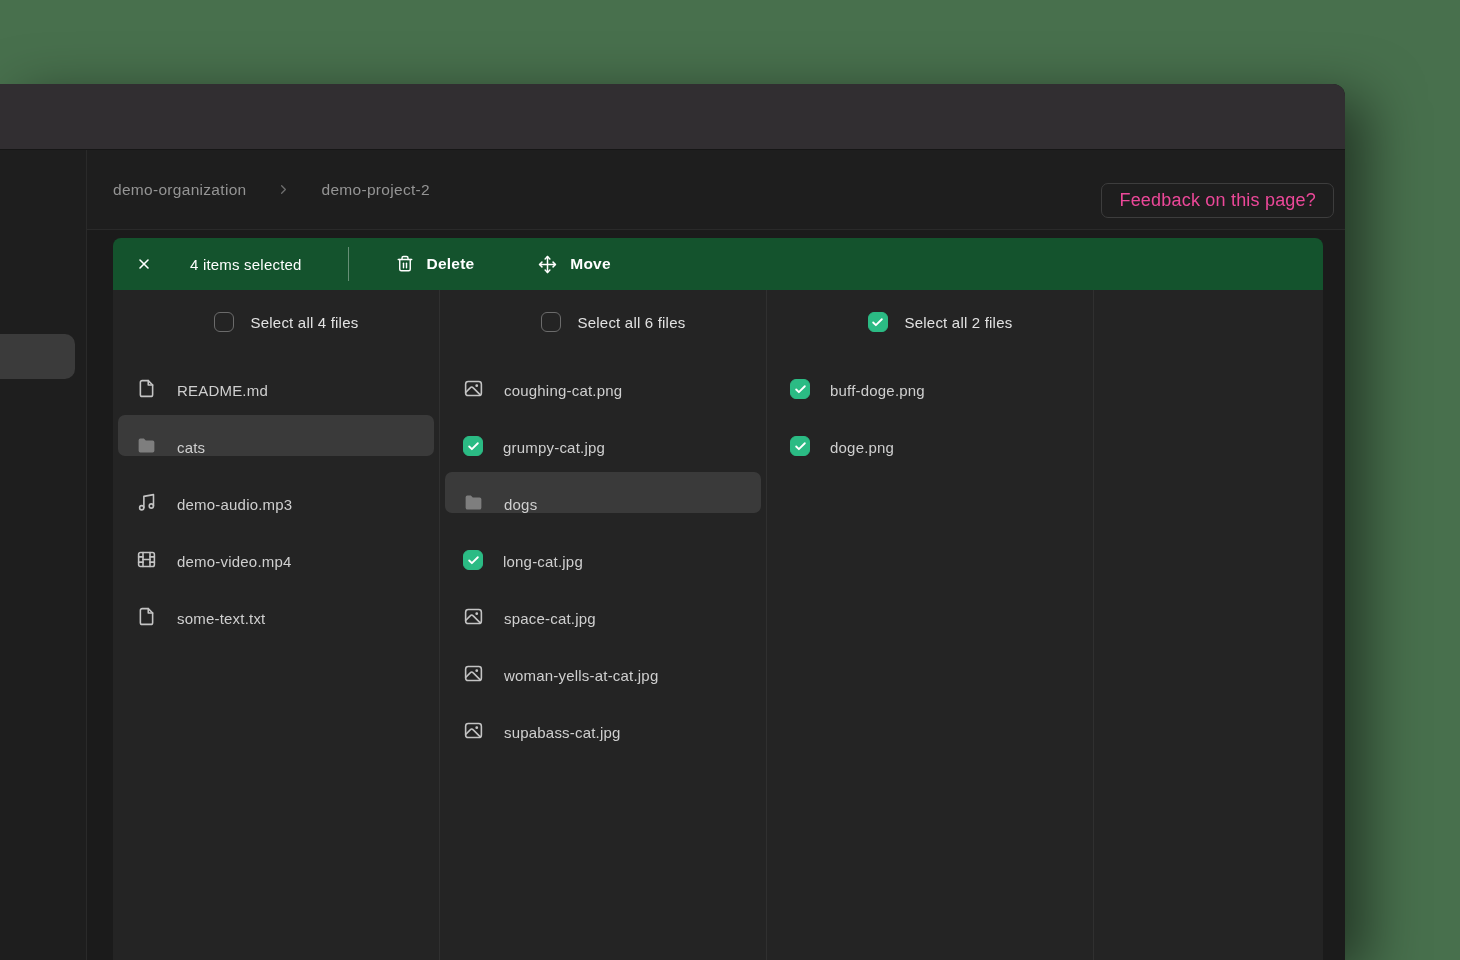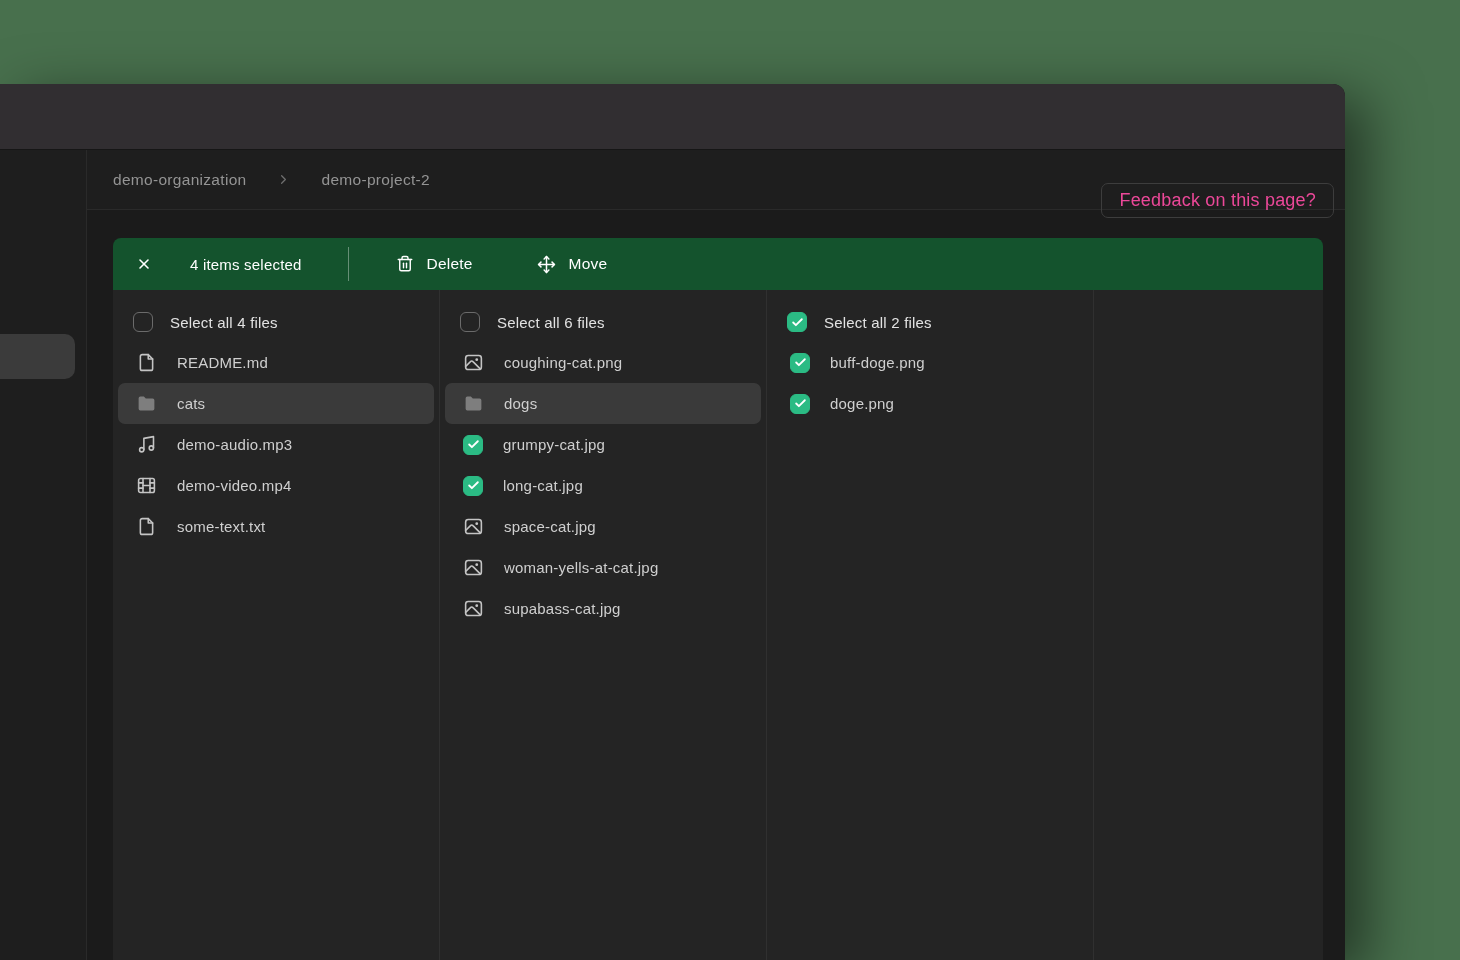--- a/index.html
+++ b/index.html
@@ -15,21 +15,21 @@
     background:#1B1B1B;
     border-top-right-radius:12px;
     box-shadow:22px 14px 55px rgba(0,0,0,.5);
     overflow:hidden;
   }
   .window-header {
     position:absolute; left:0; top:0; width:100%; height:66px;
     background:#312E31; border-bottom:1px solid #161616;
   }
   .topbar {
-    position:absolute; left:0; top:66px; width:100%; height:60px;
+    position:absolute; left:0; top:66px; width:100%; height:80px;
     background:#1E1E1E; border-bottom:1px solid #2A2A2A;
     display:flex; align-items:center;
   }
   .breadcrumb { display:flex; align-items:center; padding-left:113px; gap:30px; }
   .crumb { font-size:15.5px; letter-spacing:.3px; color:#949494; cursor:pointer; }
   .crumb-sep { color:#6e6e6e; display:flex; align-items:center; }
   .crumb-sep svg { width:15px; height:15px; }
   .feedback-btn {
     position:absolute; right:11px; top:33px; height:35px;
     padding:0 17px; display:flex; align-items:center;
@@ -54,34 +54,34 @@
   .xbtn { display:flex; align-items:center; justify-content:center; width:16px; height:16px; cursor:pointer; color:#fff; }
   .xbtn svg { width:16px; height:16px; }
   .sel-count { margin-left:38px; font-size:15px; font-weight:500; letter-spacing:.2px; }
   .sel-divider { width:1px; height:34px; background:rgba(255,255,255,.35); margin-left:46px; }
   .bar-btn { display:flex; align-items:center; cursor:pointer; color:#fff; }
   .bar-btn .bicon { display:flex; }
   .bar-btn-delete { margin-left:47px; }
   .bar-btn-delete .bicon svg { width:18px; height:18px; }
   .bar-btn-move { margin-left:64px; }
   .bar-btn-move .bicon svg { width:19px; height:19px; }
-  .bar-btn .blabel { margin-left:13px; font-size:15.5px; font-weight:400; letter-spacing:.2px; }
+  .bar-btn .blabel { margin-left:13px; font-size:15.5px; font-weight:700; letter-spacing:.2px; }
   .columns {
     position:absolute; left:113px; top:206px; width:1210px; bottom:0;
     background:#242424; display:flex; align-items:stretch;
   }
   .col { width:327px; border-right:1px solid #303030; padding-top:12px; }
   .col-rest { flex:1; }
   .select-all {
-    height:40px; display:flex; align-items:center; padding-left:20px; cursor:pointer;
+    height:40px; display:flex; align-items:center; padding-left:20px; cursor:pointer;justify-content:center;
   }
   .select-all .sa-label { margin-left:17px; font-size:15px; color:#E2E2E2; letter-spacing:.2px; }
   .row {
-    height:41px; margin:0 5px; border-radius:7px;
-    display:flex; align-items:center; padding-left:17px; cursor:pointer;
+    height:41px; margin:16px 5px; border-radius:7px;
+    display:flex; align-items:flex-end; padding-left:17px; cursor:pointer;
   }
   .row.active { background:#3A3A3A; }
   .row .icon { width:22px; height:22px; display:flex; align-items:center; justify-content:center; color:#C4C4C4; }
   .row .icon svg { width:21px; height:21px; }
   .row .icon.folder { color:#7E7E7E; }
   .fname { margin-left:20px; font-size:15px; color:#CFCFCF; letter-spacing:.2px; }
   .cb {
     width:20px; height:20px; border-radius:6px; border:1.5px solid #6B6B6B;
     display:flex; align-items:center; justify-content:center; flex:none; cursor:pointer;
     background:transparent; color:#fff;
@@ -216,42 +216,42 @@
         <div class="row">
           <span class="icon image">
             <svg viewBox="0 0 24 24" fill="none" stroke="currentColor" stroke-width="1.8" stroke-linecap="round" stroke-linejoin="round">
               <rect x="3" y="4" width="18" height="16" rx="3"></rect>
               <circle cx="15.7" cy="8.8" r="1.6" fill="currentColor" stroke="none"></circle>
               <path d="M3 16.5 8.5 11a2 2 0 0 1 2.9 0L20 19.6"></path>
             </svg>
           </span>
           <span class="fname">coughing-cat.png</span>
         </div>
+        <div class="row">
+          <span class="cb cb-on">
+            <svg viewBox="0 0 24 24" fill="none" stroke="currentColor" stroke-width="3.4" stroke-linecap="round" stroke-linejoin="round">
+              <polyline points="20 6 9 17 4 12"></polyline>
+            </svg>
+          </span>
+          <span class="fname">grumpy-cat.jpg</span>
+        </div>
         <div class="row active">
           <span class="icon folder">
             <svg viewBox="0 0 24 24">
               <path fill="currentColor" d="M3 6a2 2 0 0 1 2-2h4l2.2 2.2H19a2 2 0 0 1 2 2V18a2 2 0 0 1-2 2H5a2 2 0 0 1-2-2z"></path>
             </svg>
           </span>
           <span class="fname">dogs</span>
         </div>
         <div class="row">
           <span class="cb cb-on">
             <svg viewBox="0 0 24 24" fill="none" stroke="currentColor" stroke-width="3.4" stroke-linecap="round" stroke-linejoin="round">
               <polyline points="20 6 9 17 4 12"></polyline>
             </svg>
           </span>
-          <span class="fname">grumpy-cat.jpg</span>
-        </div>
-        <div class="row">
-          <span class="cb cb-on">
-            <svg viewBox="0 0 24 24" fill="none" stroke="currentColor" stroke-width="3.4" stroke-linecap="round" stroke-linejoin="round">
-              <polyline points="20 6 9 17 4 12"></polyline>
-            </svg>
-          </span>
           <span class="fname">long-cat.jpg</span>
         </div>
         <div class="row">
           <span class="icon image">
             <svg viewBox="0 0 24 24" fill="none" stroke="currentColor" stroke-width="1.8" stroke-linecap="round" stroke-linejoin="round">
               <rect x="3" y="4" width="18" height="16" rx="3"></rect>
               <circle cx="15.7" cy="8.8" r="1.6" fill="currentColor" stroke="none"></circle>
               <path d="M3 16.5 8.5 11a2 2 0 0 1 2.9 0L20 19.6"></path>
             </svg>
           </span>

